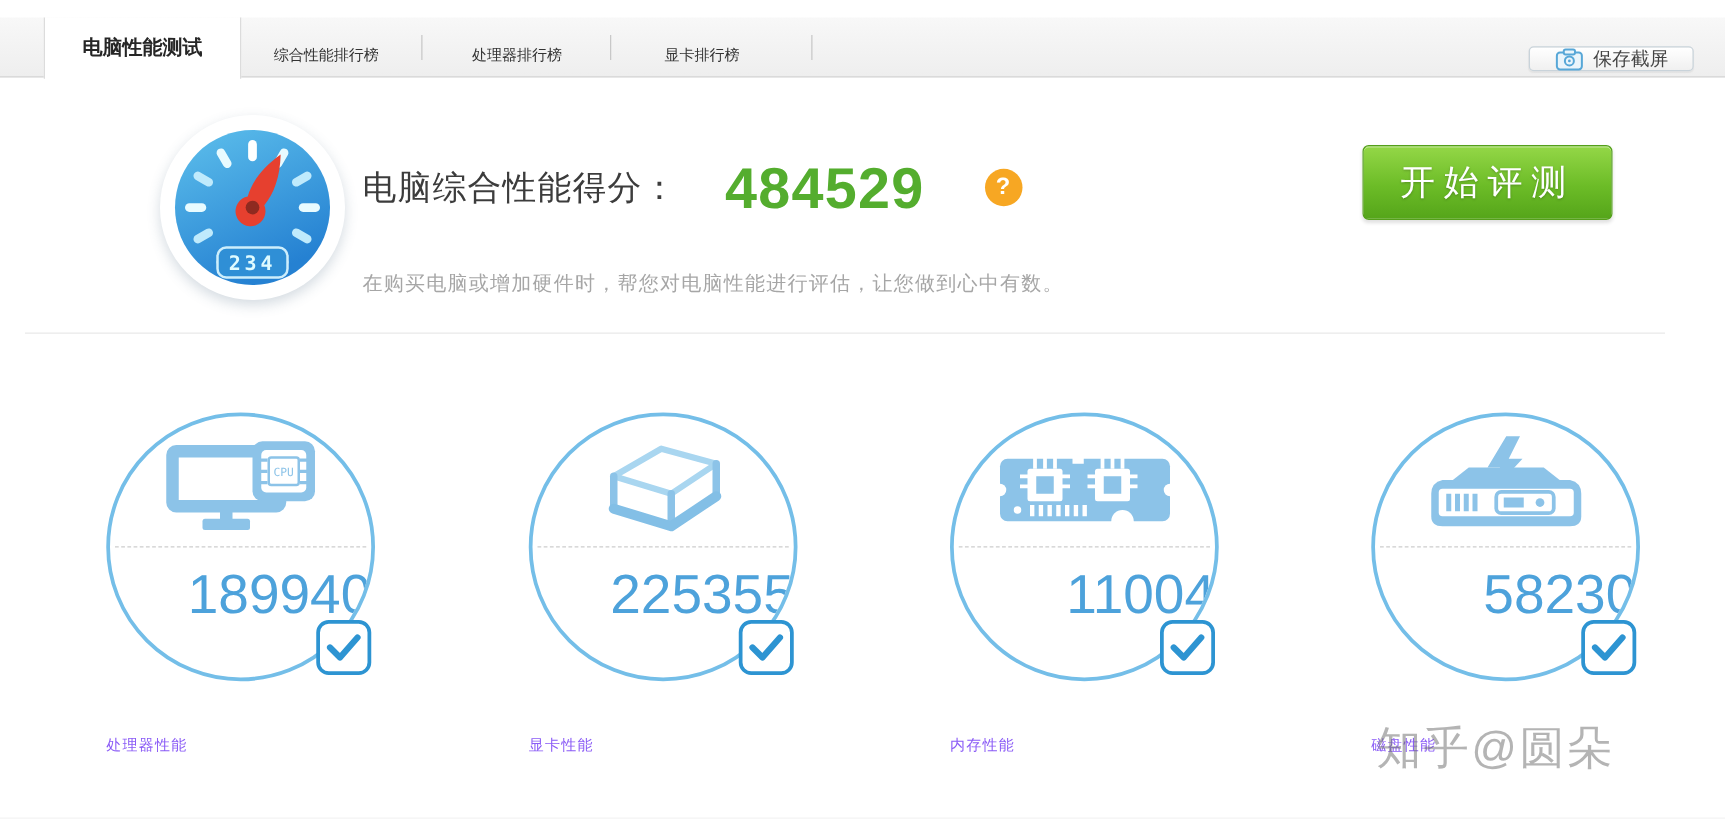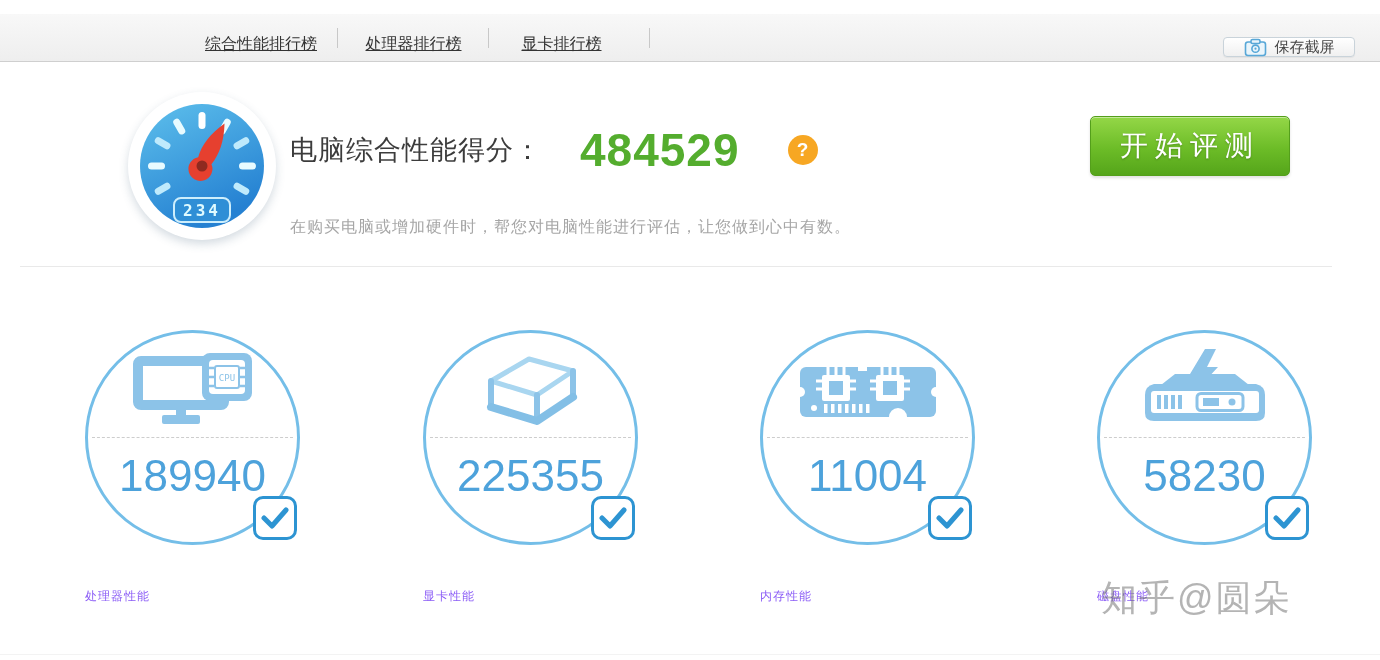--- a/index.html
+++ b/index.html
@@ -17,21 +17,21 @@
     box-shadow:0 0 0 2px rgba(255,255,255,.55); }
 
   
   .tabbar { position:absolute; top:14px; left:0; right:0; height:48px;
     background:linear-gradient(#f8f8f8,#eeeeee); border-bottom:1px solid #cfcfcf; }
   .tab-active { position:absolute; left:35px; top:0; width:158px; height:49px; background:#fff;
     border-left:1px solid #dcdcdc; border-right:1px solid #dcdcdc;
     display:flex; align-items:center; justify-content:center;
     font-size:16px; font-weight:bold; color:#262626; cursor:pointer; }
   .tab { position:absolute; top:0; height:60px; display:flex; align-items:center; justify-content:center;
-    font-size:16px; color:#333; cursor:pointer; white-space:nowrap;text-decoration:underline; }
+    font-size:12px; color:#333; cursor:pointer; white-space:nowrap; }
   .tab-divider { position:absolute; top:14px; width:1px; height:20px; background:#c8c8c8; }
   .save-btn { position:absolute; left:1223px; top:23px; width:132px; height:20px;
     background:linear-gradient(#ffffff,#f0f0f0); border:1px solid #c9d3da; border-radius:4px;
     display:flex; align-items:center; justify-content:center; gap:8px;
     font-size:15px; color:#444; cursor:pointer; box-shadow:0 1px 1px rgba(0,0,0,.05); }
 
   
   .gauge { position:absolute; left:128px; top:92px; width:148px; height:148px; border-radius:50%;
     background:#fff; box-shadow:0 4px 10px rgba(60,90,120,.22); }
   .hero-title-row { position:absolute; left:290px; top:120px; height:60px; display:flex; align-items:center;gap:36px; }
@@ -51,37 +51,38 @@
   .section-divider { position:absolute; left:20px; top:266px; width:1312px; height:1px; background:#e9e9e9; }
   .bottom-line { position:absolute; left:0; top:654px; width:1380px; height:1px; background:#f3f3f3; }
 
   
   .card { position:absolute; top:330px; width:215px; }
   .circle { position:relative; width:215px; height:215px; border:3px solid #74bee8; border-radius:50%;
     overflow:hidden; background:#fff; }
   .dash { position:absolute; left:4px; right:4px; top:104px; border-top:1px dashed #cdcdcd; }
   .icon-zone { position:absolute; left:0; right:0; top:12px; height:92px;
     display:flex; align-items:center; justify-content:center; }
-  .circle-score { position:absolute; left:0; right:0; top:118px; text-align:center;
+  .circle-score { position:absolute; left:0; right:0; top:118px; text-align:right;
     font-size:44px; color:#4da2db; }
   .checkbox { position:absolute; left:168px; top:166px; width:44px; height:44px; background:#fff;
     border:3px solid #2d94d2; border-radius:10px; display:flex; align-items:center; justify-content:center;
     cursor:pointer; }
   .card-label { position:absolute; top:258px; left:0; width:215px; text-align:left;
     font-size:12px; color:#8b5cf6; letter-spacing:1px; }
   .watermark { position:absolute; left:1101px; top:574px; font-size:36px; font-weight:300;
     color:rgba(105,105,105,.5); letter-spacing:2px; white-space:nowrap; }
 </style>
 </head>
 <body>
 
 <div id="app">
 
 
   <div class="tabbar">
+    <div class="tab-active">电脑性能测试</div>
     <div class="tab" style="left:199px;width:124px">综合性能排行榜</div>
     <div class="tab-divider" style="left:337px"></div>
     <div class="tab" style="left:357px;width:113px">处理器排行榜</div>
     <div class="tab-divider" style="left:488px"></div>
     <div class="tab" style="left:510px;width:103px">显卡排行榜</div>
     <div class="tab-divider" style="left:649px"></div>
 
     <div class="save-btn">
       <svg width="23" height="19" viewBox="0 0 23 19">
         <rect x="1.5" y="4" width="20" height="13.5" rx="2.5" fill="#eaf5fb" stroke="#57a7d7" stroke-width="1.6"></rect>

